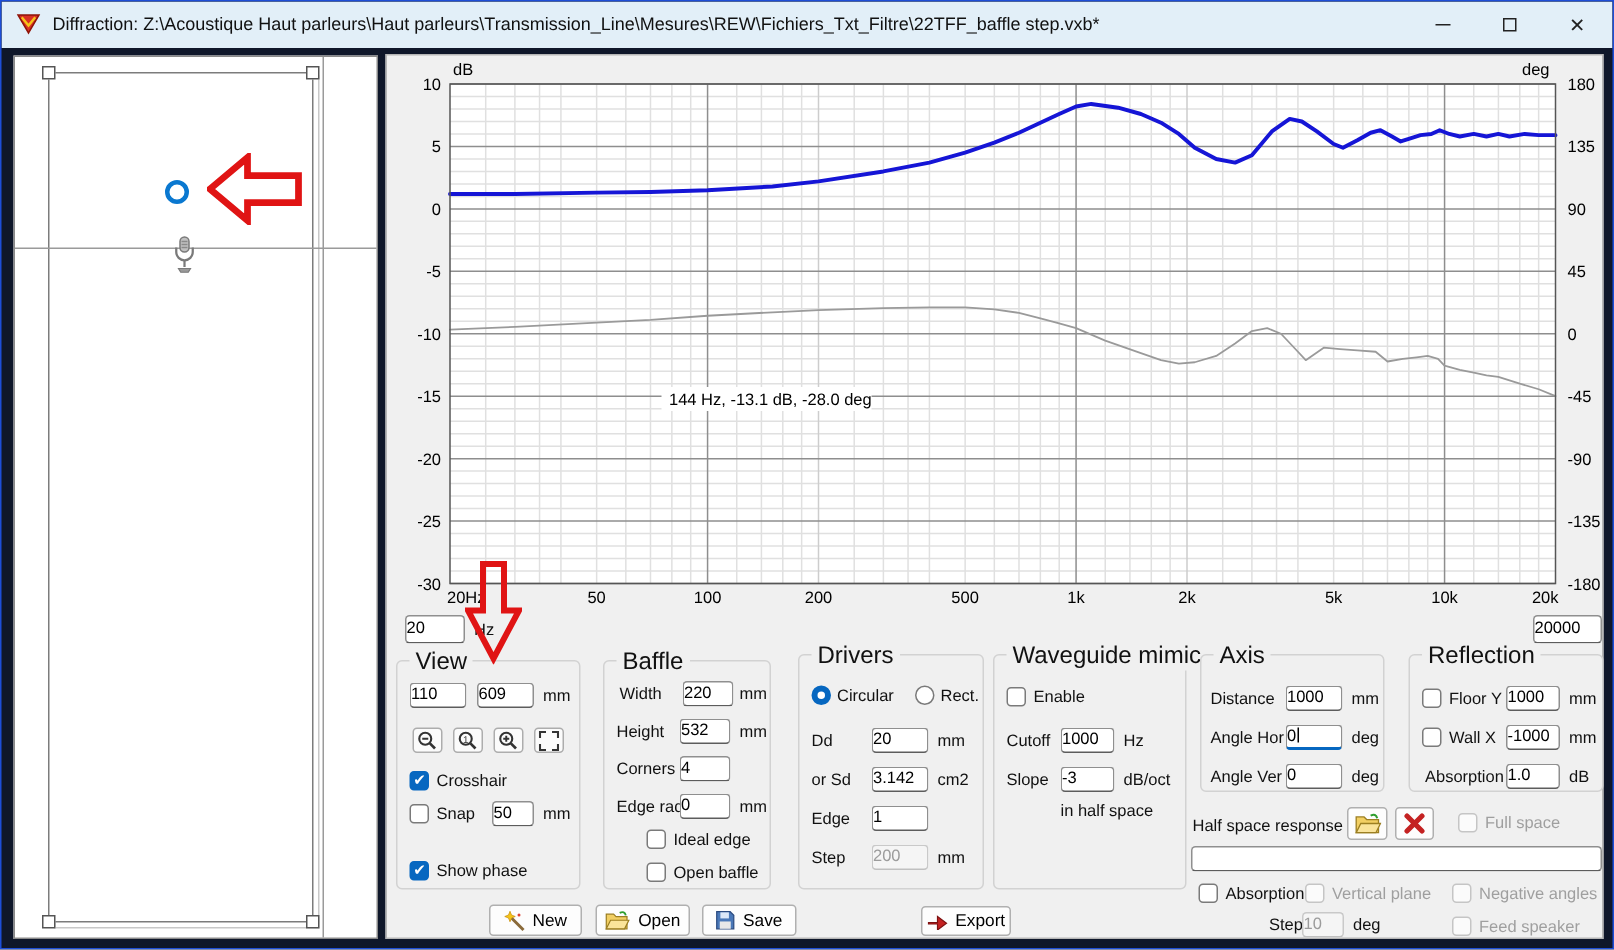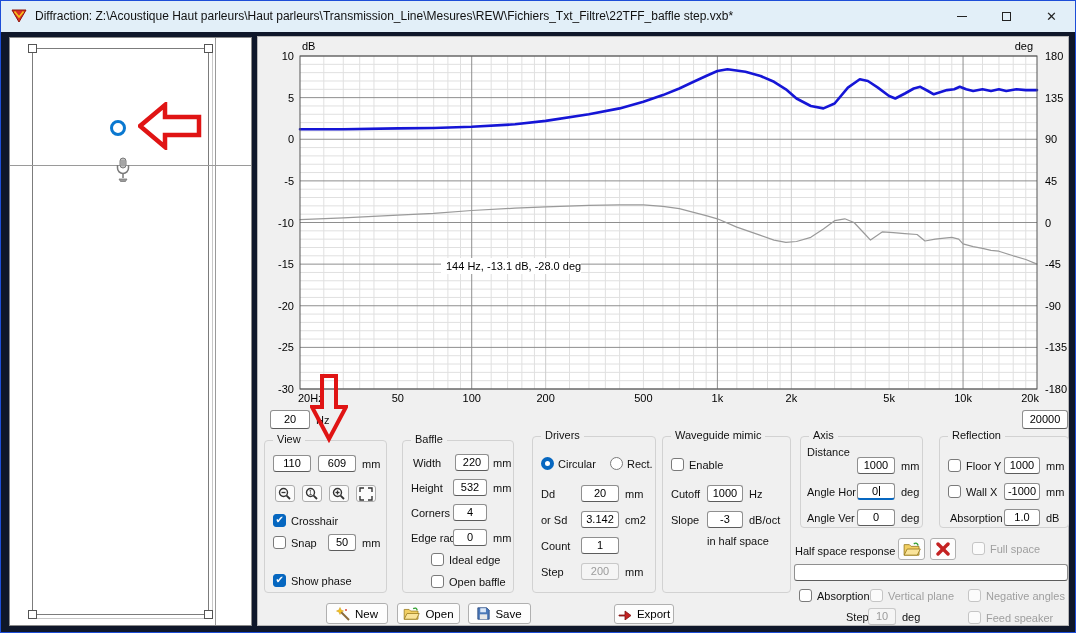--- a/index.html
+++ b/index.html
@@ -10,26 +10,26 @@
 .titlebar .appicon{position:absolute;left:10px;top:7px;width:16px;height:16px}
 .titlebar .title{position:absolute;left:34px;top:8px;font-size:12px;color:#111;white-space:nowrap}
 .winbtn{position:absolute;top:0;height:30px;width:45px;display:flex;align-items:center;justify-content:center;font-size:13px;color:#222}
 .maxg{width:9px;height:9px;border:1px solid #222}
 .ming{width:10px;height:1px;background:#222}
 .panel-left{position:absolute;left:8px;top:36px;width:243px;height:589px;background:#fff;border:1px solid #8a8a8a}
 .panel-right{position:absolute;left:256px;top:35px;width:812px;height:590px;background:#f0f0f0;border:1px solid #b6b6b6}
 .abs{position:absolute}
 .lbl{position:absolute;font-size:11px;color:#111;white-space:nowrap}
 .lbl.dis{color:#9f9f9f}
-.tb{position:absolute;background:#fff;border:1px solid #8f8f8f;border-bottom-color:#5c5c5c;border-radius:3px;font-size:11px;text-align:center;line-height:15px;height:17px;color:#000}
+.tb{position:absolute;background:#fff;border:1px solid #8f8f8f;border-bottom-color:#5c5c5c;border-radius:3px;font-size:11px;text-align:left;line-height:15px;height:17px;color:#000}
 .tb.dis{background:#f5f5f5;color:#9c9c9c;border-color:#c9c9c9;border-bottom-color:#c0c0c0}
 .tb.focus{border-bottom:2px solid #0667c0;line-height:14px}
 .caret{display:inline-block;width:1px;height:10px;background:#000;vertical-align:-1px;margin-left:1px}
 .grp{position:absolute;border:1px solid #d2d2d2;border-radius:4px}
-.grp>.gt{position:absolute;top:-8px;left:8px;background:#f0f0f0;padding:0 4px;font-size:11px;color:#111;white-space:nowrap}
+.grp>.gt{position:absolute;top:-8px;left:8px;background:#f0f0f0;padding:0 4px;font-size:16px;color:#111;white-space:nowrap}
 .cb{position:absolute;width:13px;height:13px;border:1px solid #7a7a7a;border-radius:3px;background:#fff}
 .cb.on{background:#0667c0;border-color:#0667c0}
 .cb.on::after{content:"✔";position:absolute;left:1.5px;top:-1.5px;font-size:10px;color:#fff}
 .cb.dis{border-color:#c5c5c5;background:#fbfbfb}
 .rb{position:absolute;width:13px;height:13px;border:1px solid #7a7a7a;border-radius:50%;background:#fff}
 .rb.on{border:4px solid #0667c0}
 .btn{position:absolute;height:21px;background:#fdfdfd;border:1px solid #b0b0b0;border-radius:3px;display:flex;align-items:center;justify-content:center;gap:5px;font-size:11.5px;color:#000}
 .zbtn{position:absolute;width:20px;height:17px;background:#fbfbfb;border:1px solid #adadad;border-radius:3px;display:flex;align-items:center;justify-content:center}
 .iconbtn{position:absolute;background:#fdfdfd;border:1px solid #b0b0b0;border-radius:3px;display:flex;align-items:center;justify-content:center}
 .crossline{position:absolute;background:#9a9a9a}
@@ -289,21 +289,21 @@
       <span class="rb on" style="left:8px;top:20px"></span>
       <span class="lbl" style="left:25px;top:21px">Circular</span>
       <span class="rb" style="left:77px;top:20px"></span>
       <span class="lbl" style="left:94px;top:21px">Rect.</span>
       <span class="lbl" style="left:8px;top:51px">Dd</span>
       <div class="tb" style="left:48px;top:48px;width:38px">20</div>
       <span class="lbl" style="left:92px;top:51px">mm</span>
       <span class="lbl" style="left:8px;top:77px">or Sd</span>
       <div class="tb" style="left:48px;top:74px;width:38px">3.142</div>
       <span class="lbl" style="left:92px;top:77px">cm2</span>
-      <span class="lbl" style="left:8px;top:103px">Count</span>
+      <span class="lbl" style="left:8px;top:103px">Edge</span>
       <div class="tb" style="left:48px;top:100px;width:38px">1</div>
       <span class="lbl" style="left:8px;top:129px">Step</span>
       <div class="tb dis" style="left:48px;top:126px;width:38px">200</div>
       <span class="lbl" style="left:92px;top:129px">mm</span>
     </div>
 
     <div class="grp" style="left:404px;top:399px;width:129px;height:157px">
       <span class="gt">Waveguide mimic</span>
       <span class="cb" style="left:8px;top:21px"></span>
       <span class="lbl" style="left:26px;top:22px">Enable</span>
@@ -311,21 +311,21 @@
       <div class="tb" style="left:44px;top:48px;width:36px">1000</div>
       <span class="lbl" style="left:86px;top:51px">Hz</span>
       <span class="lbl" style="left:8px;top:77px">Slope</span>
       <div class="tb" style="left:44px;top:74px;width:36px">-3</div>
       <span class="lbl" style="left:86px;top:77px">dB/oct</span>
       <span class="lbl" style="left:44px;top:98px">in half space</span>
     </div>
 
     <div class="grp" style="left:542px;top:399px;width:123px;height:92px">
       <span class="gt">Axis</span>
-      <span class="lbl" style="left:6px;top:9px">Distance</span>
+      <span class="lbl" style="left:6px;top:23px">Distance</span>
       <div class="tb" style="left:56px;top:20px;width:38px">1000</div>
       <span class="lbl" style="left:100px;top:23px">mm</span>
       <span class="lbl" style="left:6px;top:49px">Angle Hor</span>
       <div class="tb focus" style="left:56px;top:46px;width:38px"><span>0</span><span class="caret"></span></div>
       <span class="lbl" style="left:100px;top:49px">deg</span>
       <span class="lbl" style="left:6px;top:75px">Angle Ver</span>
       <div class="tb" style="left:56px;top:72px;width:38px">0</div>
       <span class="lbl" style="left:100px;top:75px">deg</span>
     </div>
 

